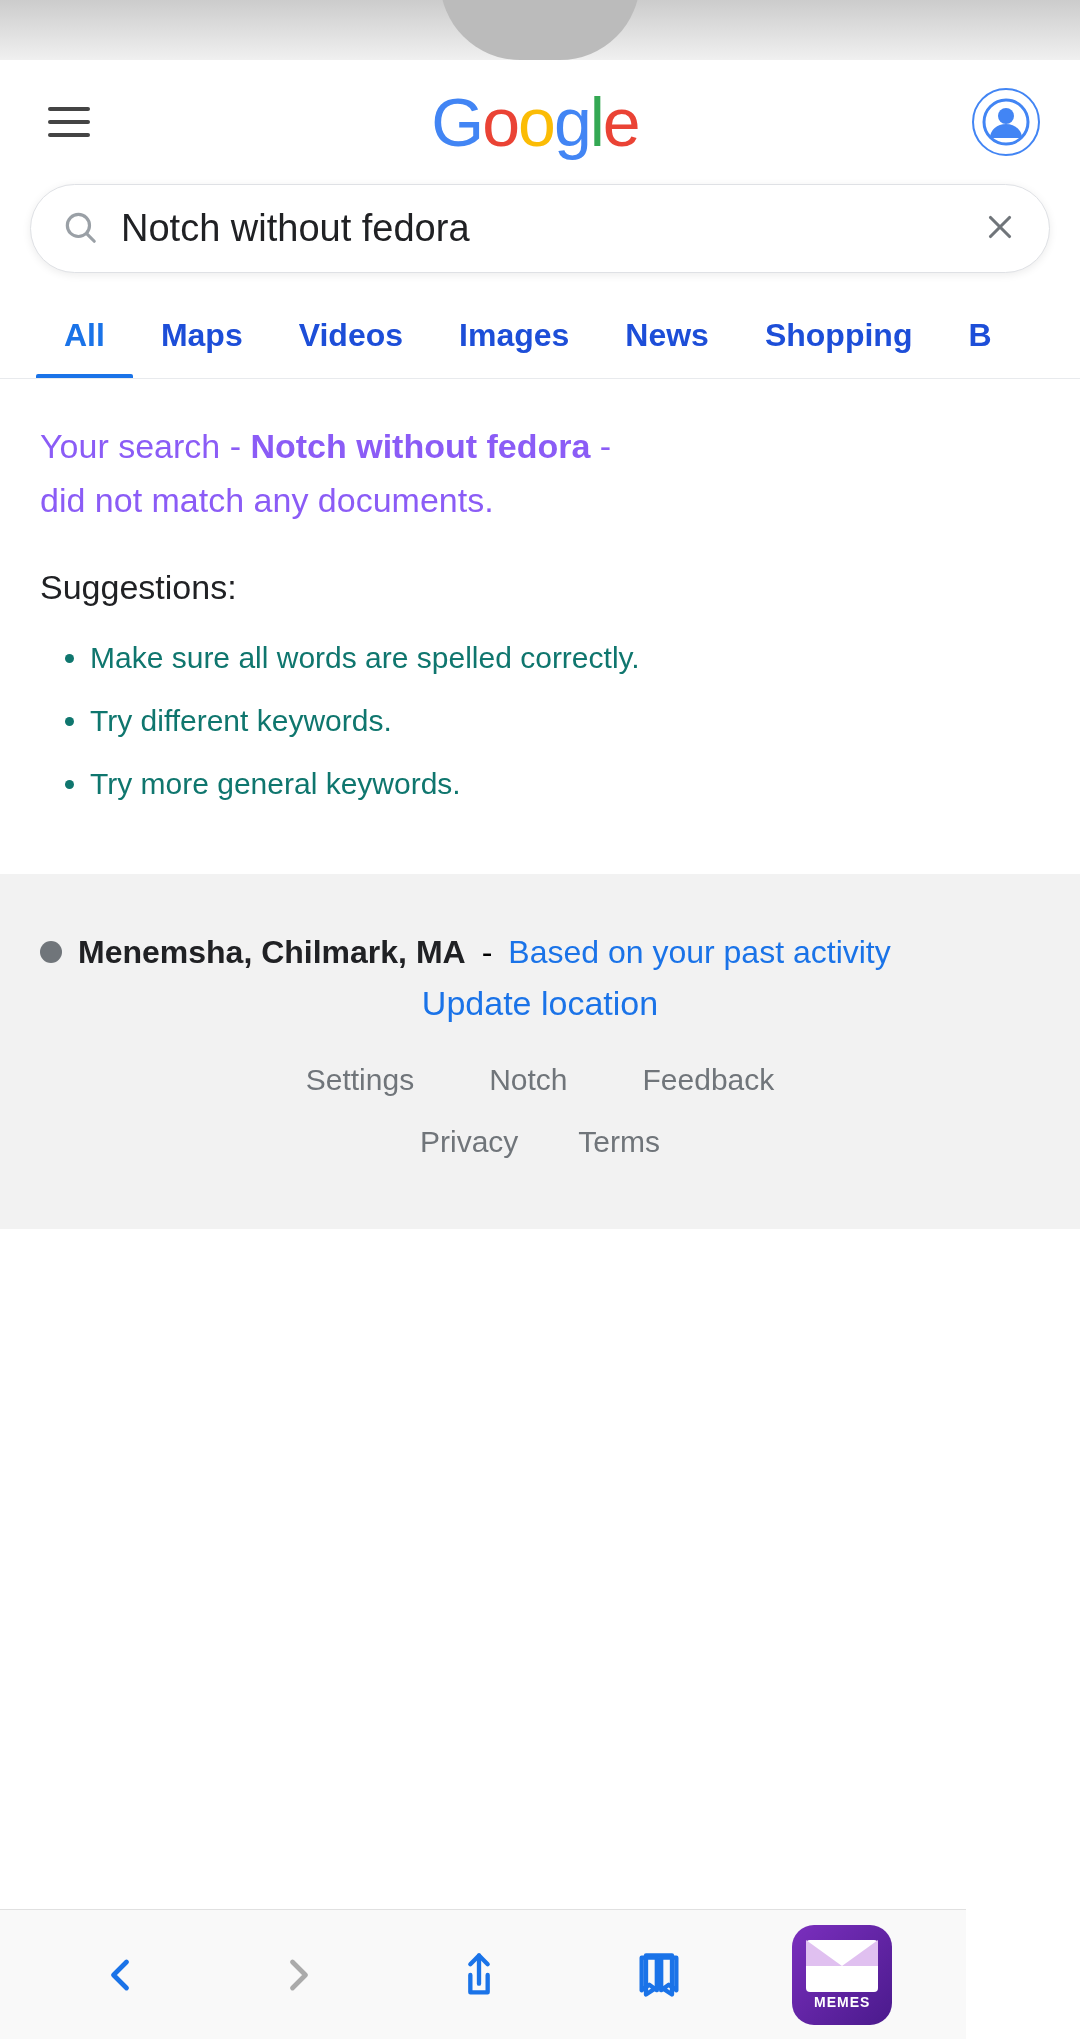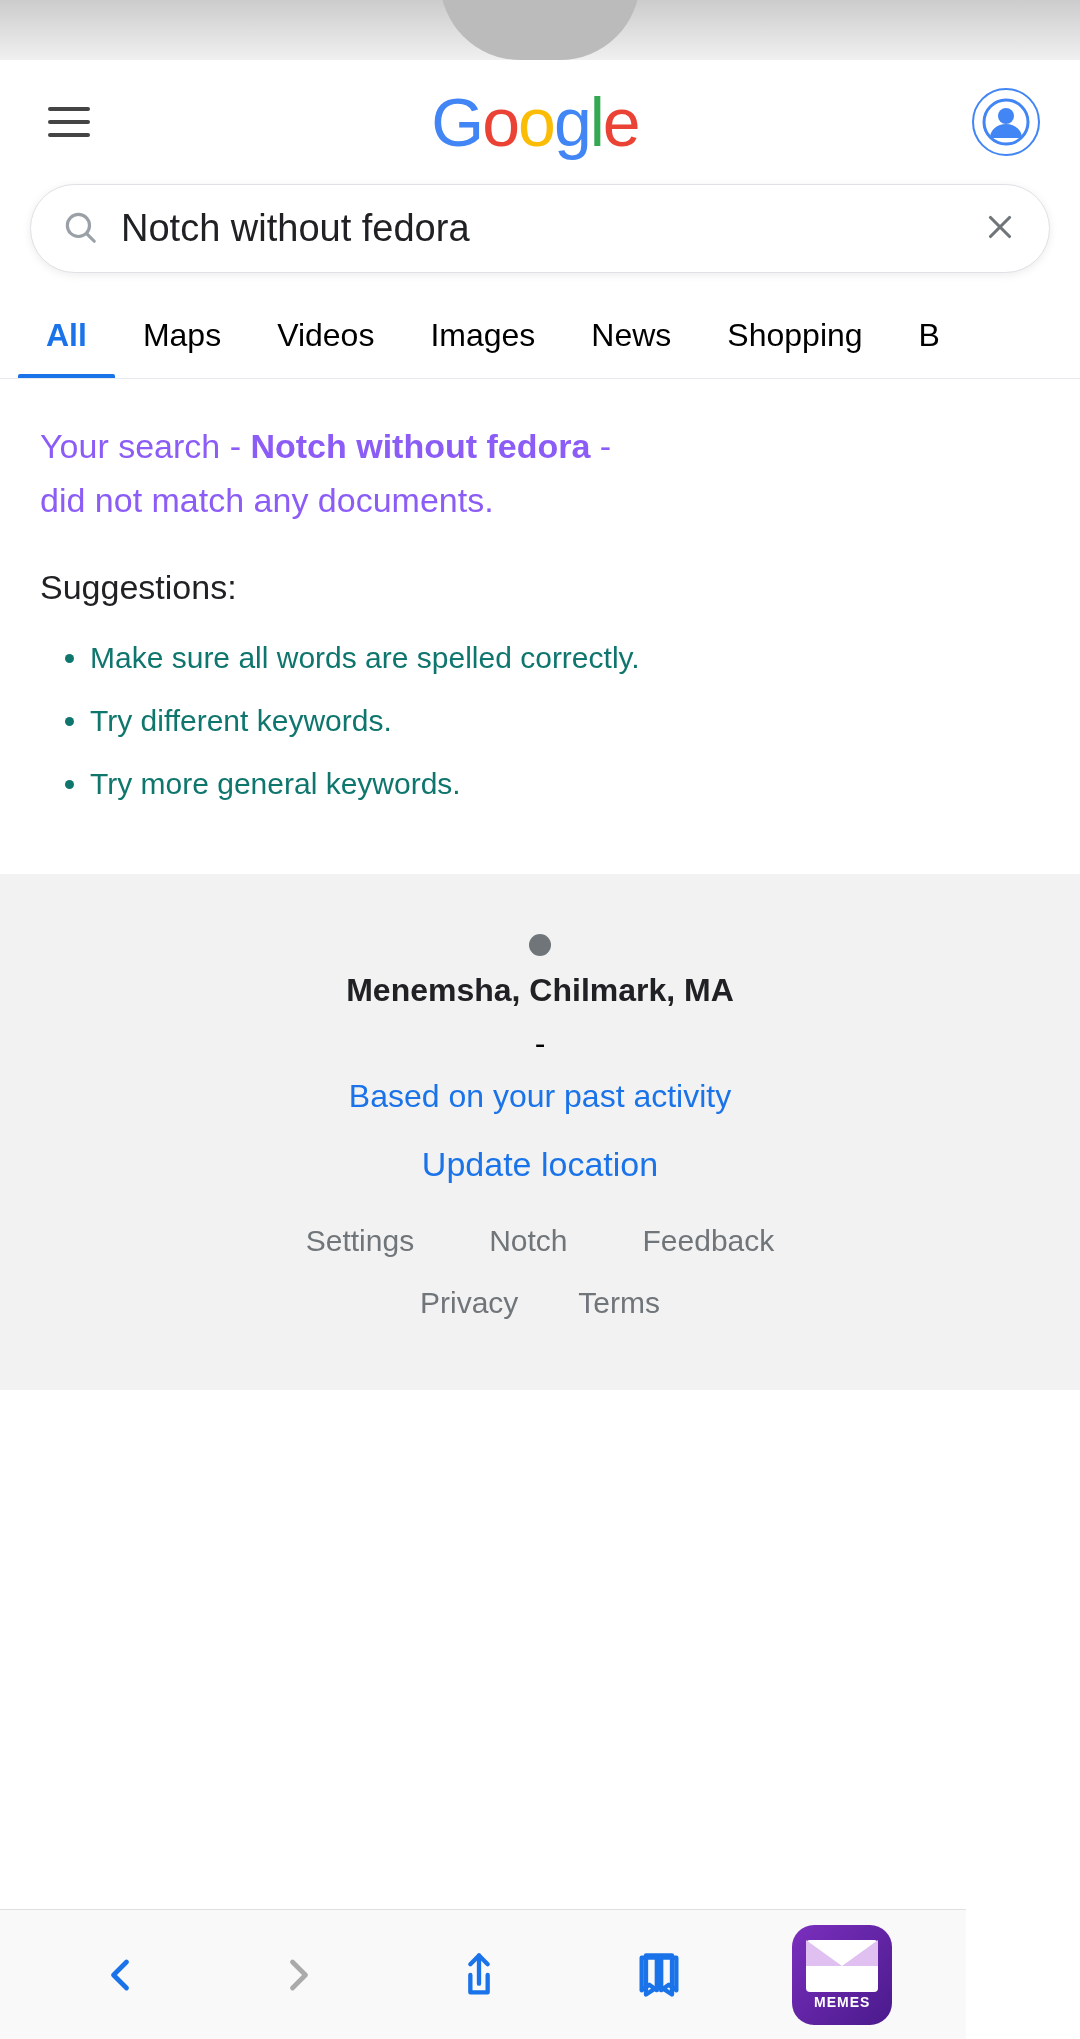--- a/index.html
+++ b/index.html
@@ -93,32 +93,33 @@
       color: #70757a;
       cursor: pointer;
       flex-shrink: 0;
     }
 
     
     .tabs-container {
       display: flex;
       align-items: flex-start;
       border-bottom: 1px solid #e8eaed;
-      padding: 0 18px;
+      padding: 0 36px;
       margin-top: 20px;
       overflow: hidden;
     }
     .tab {
       padding: 24px 28px;
       font-size: 32px;
-      color: #000000;
+      color: #1d4ed8;
       cursor: pointer;
       white-space: nowrap;
       position: relative;
       text-decoration: none;
+      font-weight: bold;
     }
     .tab.active {
       color: #1a73e8;
       font-weight: 600;
     }
     .tab.active::after {
       content: '';
       position: absolute;
       bottom: 0;
       left: 0;
@@ -162,23 +163,22 @@
     .footer-section {
       background: #f2f2f2;
       padding: 60px 40px 70px 40px;
       margin-top: 0;
     }
     .location-row {
       display: flex;
       align-items: center;
       gap: 16px;
       font-size: 32px;
-      margin-bottom: 30px;
+      margin-bottom: 13px;
       flex-wrap: wrap;
-      flex-direction: column;
     }
     .location-dot {
       width: 22px;
       height: 22px;
       background: #70757a;
       border-radius: 50%;
       flex-shrink: 0;
     }
     .location-name {
       font-weight: 700;

